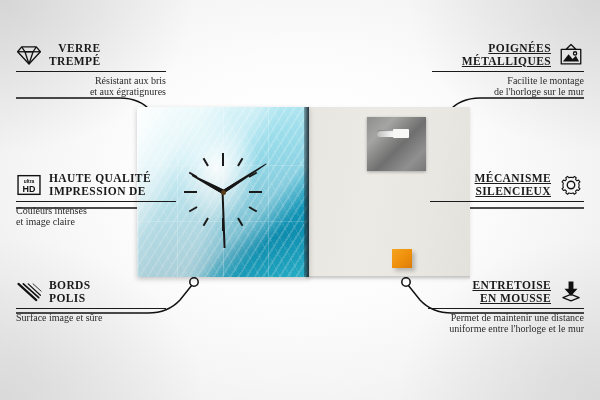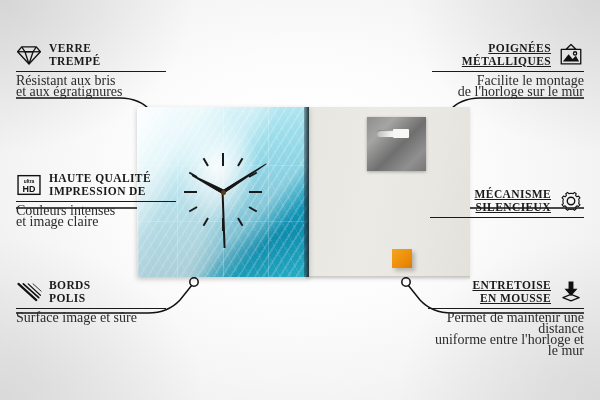--- a/index.html
+++ b/index.html
@@ -150,29 +150,29 @@
   .callout.right .head{flex-direction:row-reverse;}
   .callout .title{
     font-family:"Liberation Serif", serif;font-weight:bold;
     font-size:11.5px;line-height:12.5px;letter-spacing:.4px;color:#1a1a1a;
     text-transform:uppercase;
   }
   .callout.right{text-align:right;}
   .callout.right .title{text-align:right;text-decoration:underline;}
   .callout .rule{height:1.4px;background:#1a1a1a;margin:4px 0 3px 0;}
   .callout .sub{
-    font-family:"Liberation Serif", serif;font-size:14px;line-height:11px;color:#2b2b2b;
+    font-family:"Liberation Serif", serif;font-size:10px;line-height:11px;color:#2b2b2b;
   }
   .ico{width:26px;height:24px;flex:0 0 26px;display:block;}
 
-  .c-verre{left:16px;top:42px;width:150px;}
+  .c-verre{left:16px;top:42px;width:150px;text-align:right;}
   .c-impression{left:16px;top:172px;width:160px;}
   .c-bords{left:16px;top:279px;width:150px;}
   .c-poignees{left:432px;top:42px;width:152px;}
-  .c-mecanisme{left:430px;top:172px;width:154px;margin-top:16px;}
+  .c-mecanisme{left:430px;top:172px;width:154px;}
   .c-entretoise{left:428px;top:279px;width:156px;}
 </style>
 </head>
 <body>
 
 <div id="stage">
 
   <div class="vig tl"></div>
   <div class="vig tr"></div>
   <div class="vig bl"></div>

